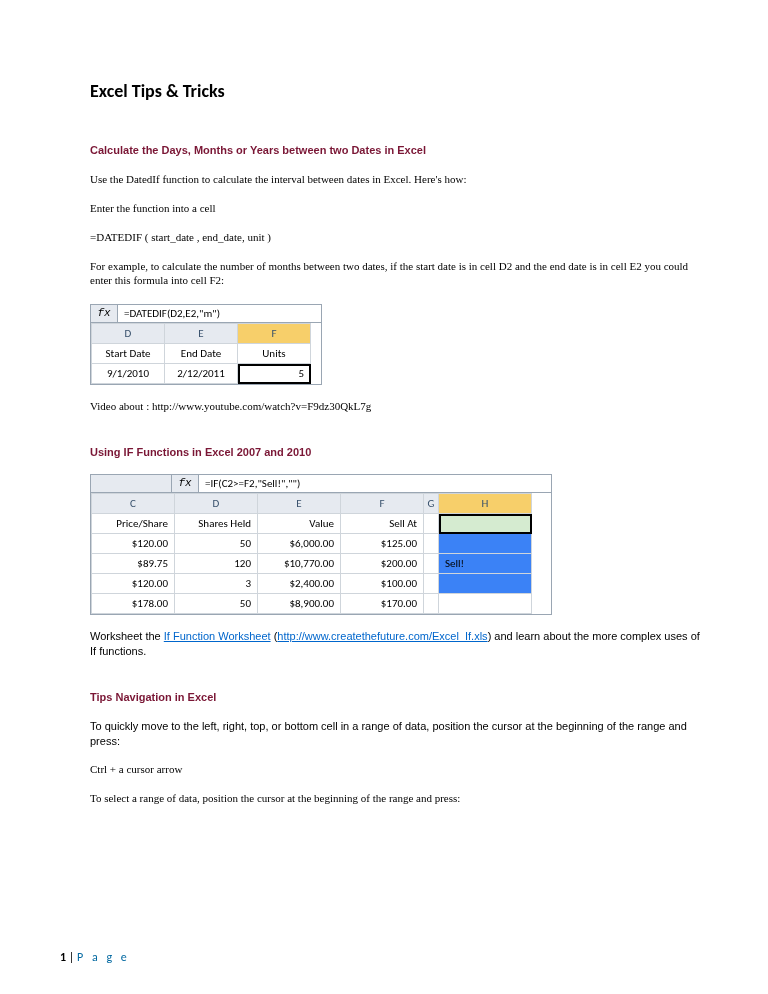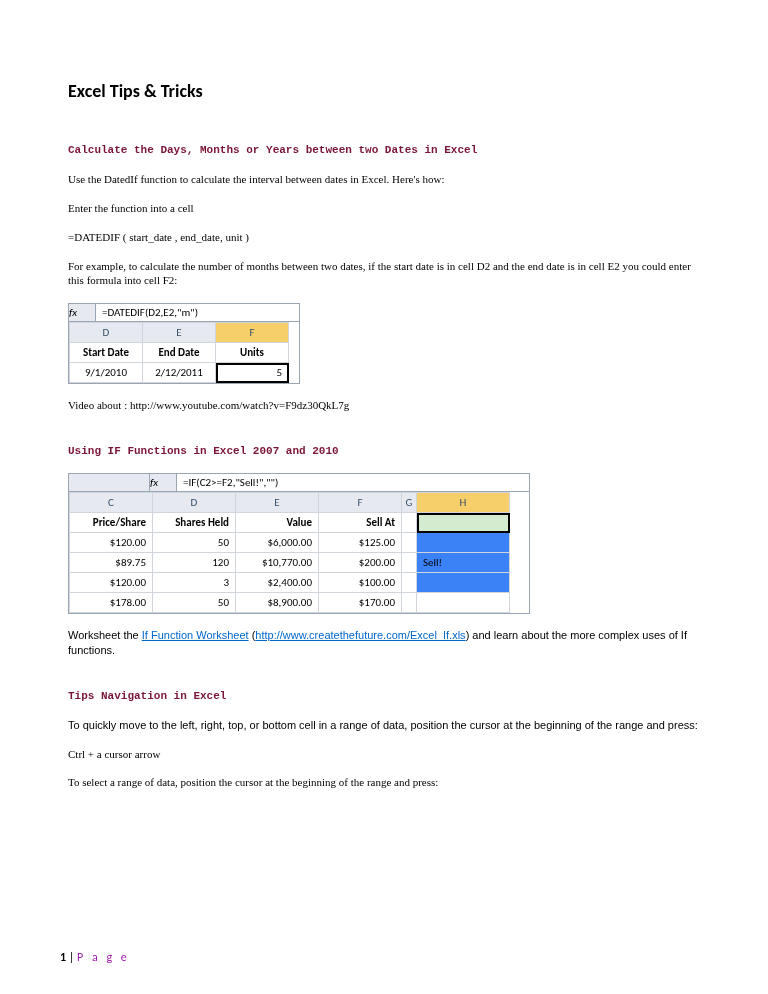--- a/index.html
+++ b/index.html
@@ -4,79 +4,80 @@
 <style>
   body {
     margin: 0;
     padding: 0;
     background: #fff;
     font-family: Arial, Helvetica, sans-serif;
     color: #000;
     width: 768px;
   }
   .page {
-    padding: 80px 60px 40px 68px;
+    padding: 80px 60px 40px 90px;
     box-sizing: border-box;
     width: 768px;
     min-height: 994px;
     position: relative;
   }
   h1 {
     font-family: "Calibri", Arial, sans-serif;
     font-size: 18px;
     font-weight: bold;
     margin: 0 0 42px 0;
   }
   h2 {
     font-size: 11px;
     font-weight: bold;
     color: #7a1635;
     margin: 0 0 16px 0;
-    font-family: Liberation Mono, monospace;
   }
   p {
     font-family: "Times New Roman", Times, serif;
     font-size: 11px;
     margin: 0 0 14px 0;
     line-height: 1.35;
   }
   p.sans {
     font-family: Arial, Helvetica, sans-serif;
   }
   .link { color: #0066cc; text-decoration: underline; }
   .footer {
     position: absolute;
     bottom: 30px;
     left: 60px;
     font-family: "Calibri", Arial, sans-serif;
     font-size: 12px;
   }
   .footer .pagenum { font-weight: bold; }
-  .footer .pagetxt { color: #a21caf; letter-spacing: 3px; margin-top: 48px; }
+  .footer .pagetxt { color: #0369a1; letter-spacing: 3px; margin-top: 48px; }
 
   
   .xshot {
     border: 1px solid #9aa6b3;
     display: inline-block;
     font-family: "Calibri", Arial, sans-serif;
     background: #fff;
     margin-bottom: 14px;
   }
   .formulabar {
     display: flex;
     align-items: stretch;
     border-bottom: 1px solid #9aa6b3;
     background: #e6eaf0;
     font-size: 11px;
   }
   .formulabar .fx {
     width: 26px;
+    text-align: center;
     font-style: italic;
     border-right: 1px solid #9aa6b3;
     padding: 2px 0;
+    font-family: Liberation Mono, monospace;
   }
   .formulabar .ftxt {
     padding: 2px 6px;
     background: #fff;
     flex: 1;
   }
   .gridwrap { display: table; border-collapse: collapse; }
   .grow { display: table-row; }
   .gcell {
     display: table-cell;
@@ -90,21 +91,21 @@
   .gcell.hdr {
     background: #e6eaf0;
     color: #37506b;
     font-weight: normal;
     text-align: center;
   }
   .gcell.hdrsel {
     background: #f7cf6a;
     color: #37506b;
   }
-  .gcell.bold { font-weight: bold; }
+  .gcell.bold { font-weight: normal; }
   .gcell.sel { outline: 2px solid #000; outline-offset: -2px; }
   .gcell.valright { text-align: right; }
   .gcell.txt { text-align: left; }
 
   
   .s2 .gcell { min-width: 70px; }
   .s2 .gcell.ch { background: #e6eaf0; }
   .s2 .gcell.hcell { background: #3b82f6; }
   .s2 .gcell.selwide { background: #d5ebd0; outline: 2px solid #000; outline-offset: -2px; }
   .s2 .gcell.plain { background:#fff; }

